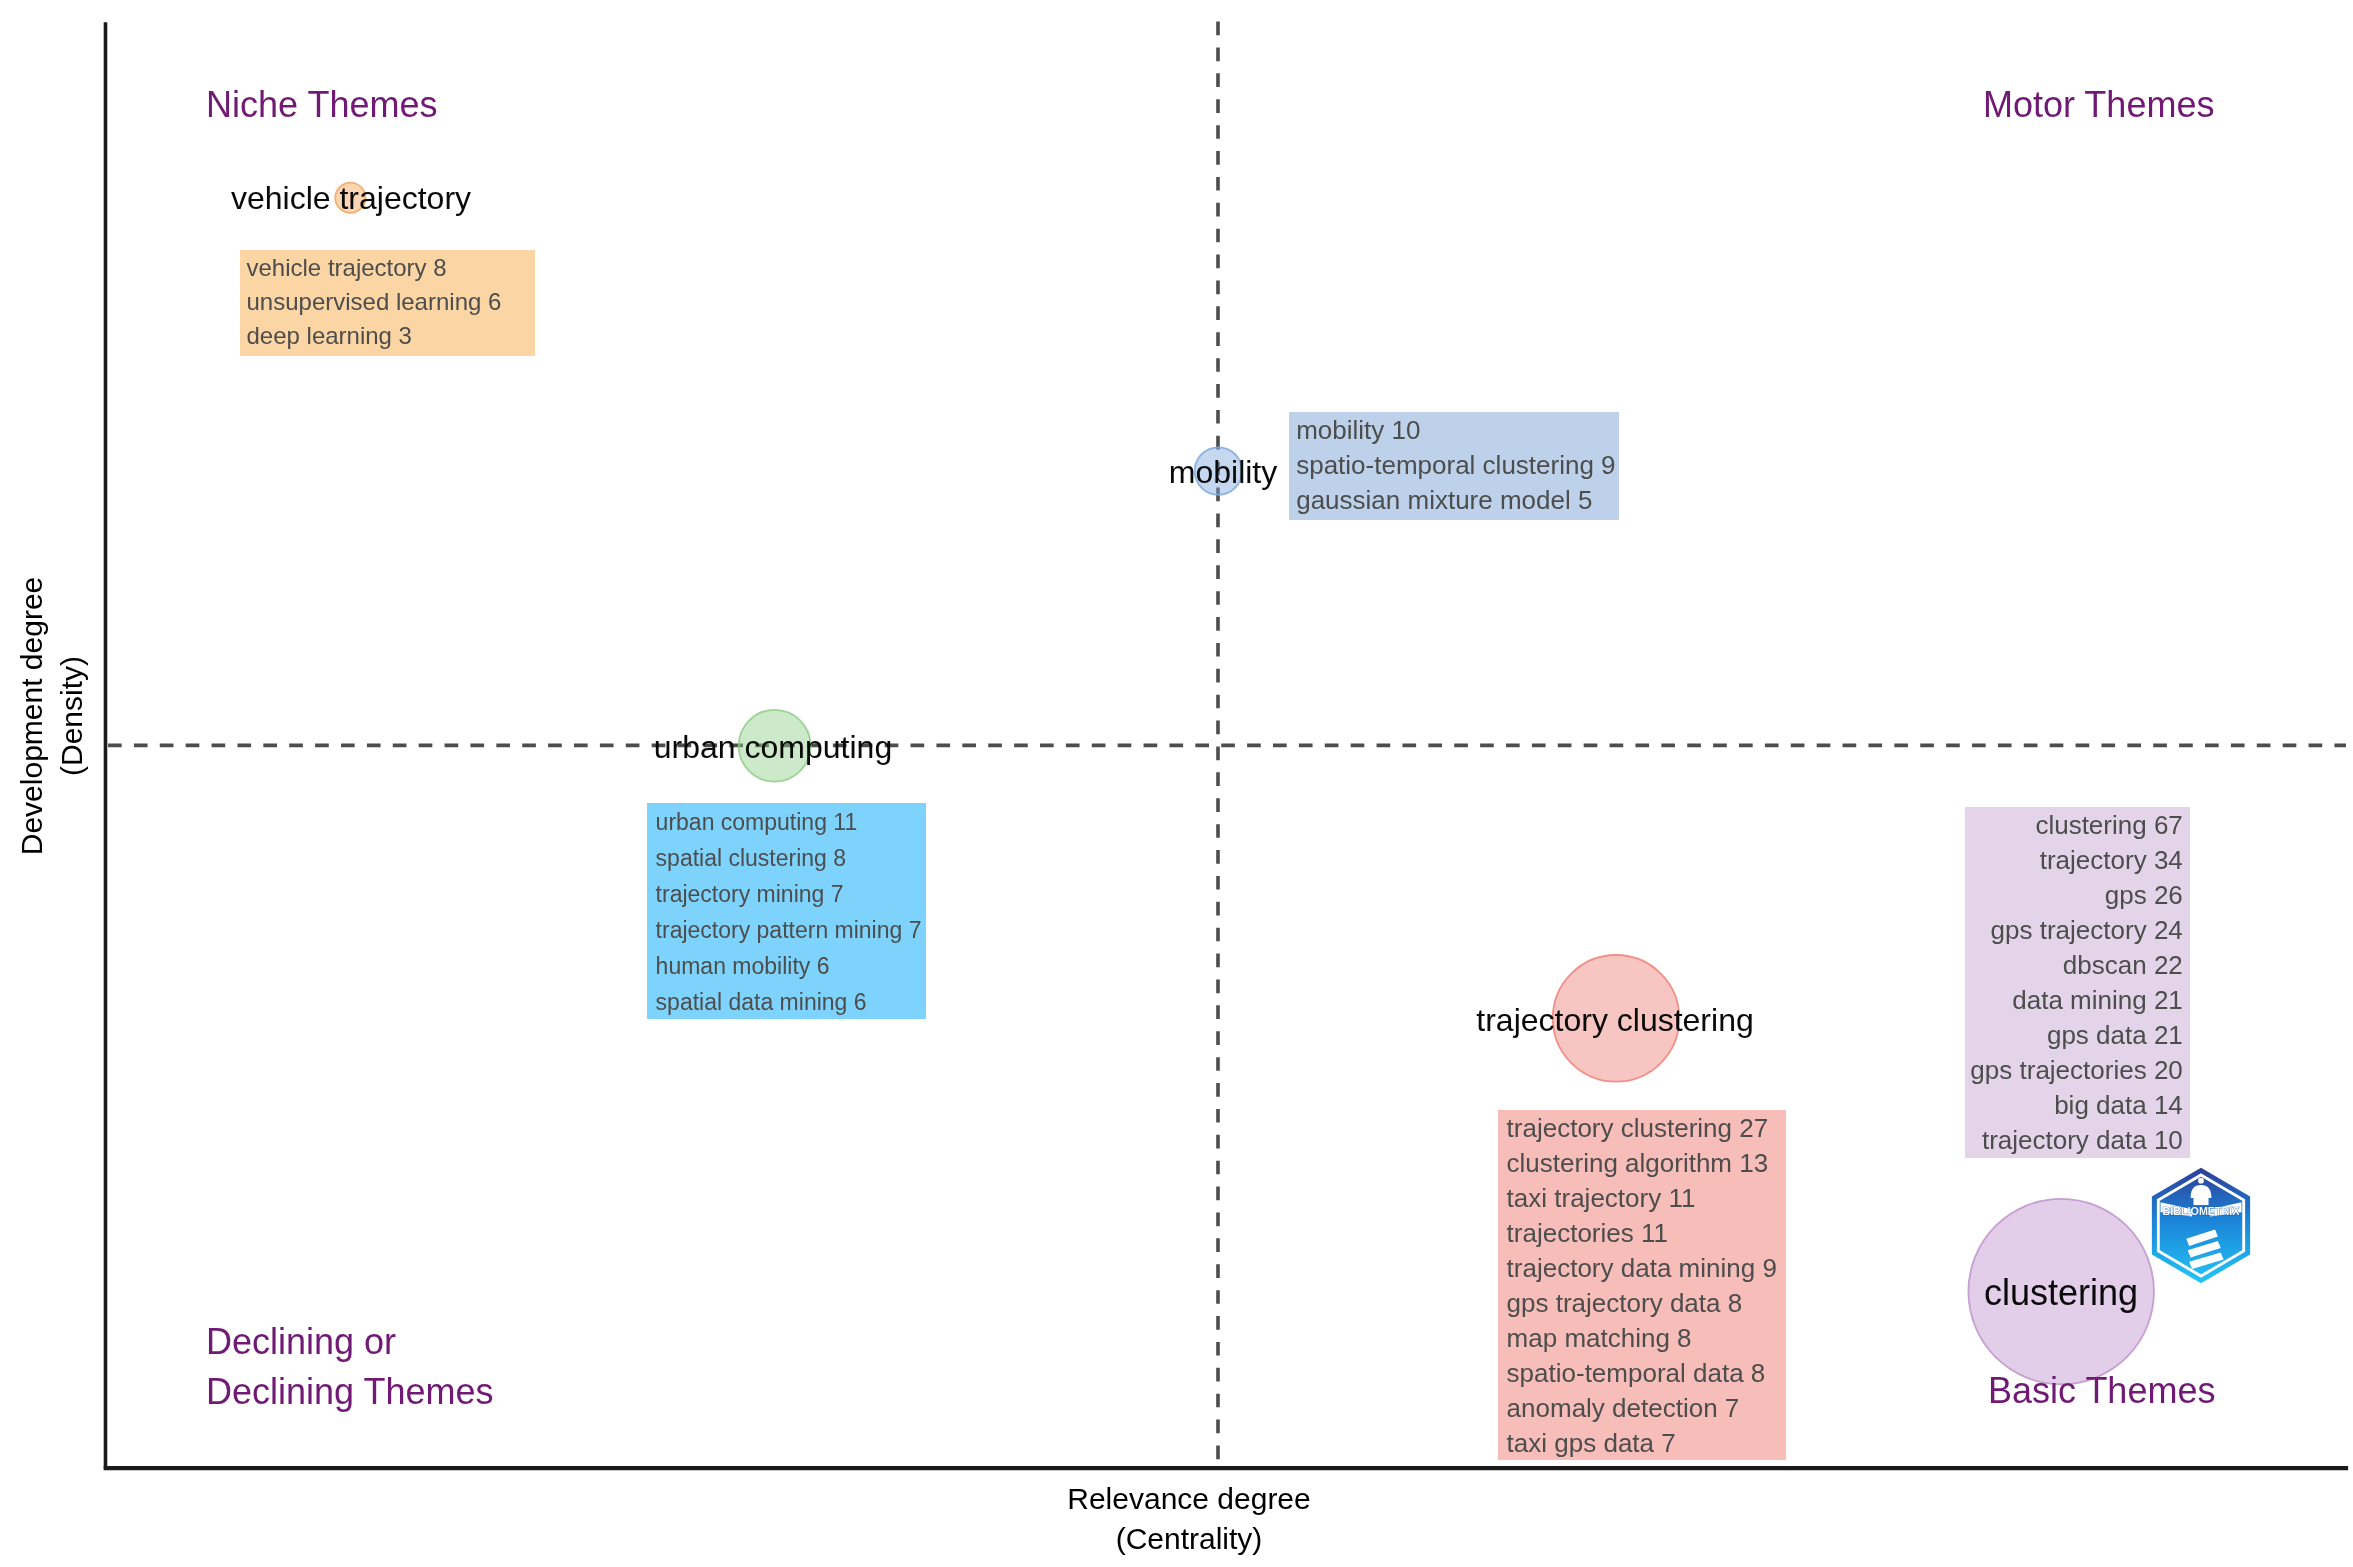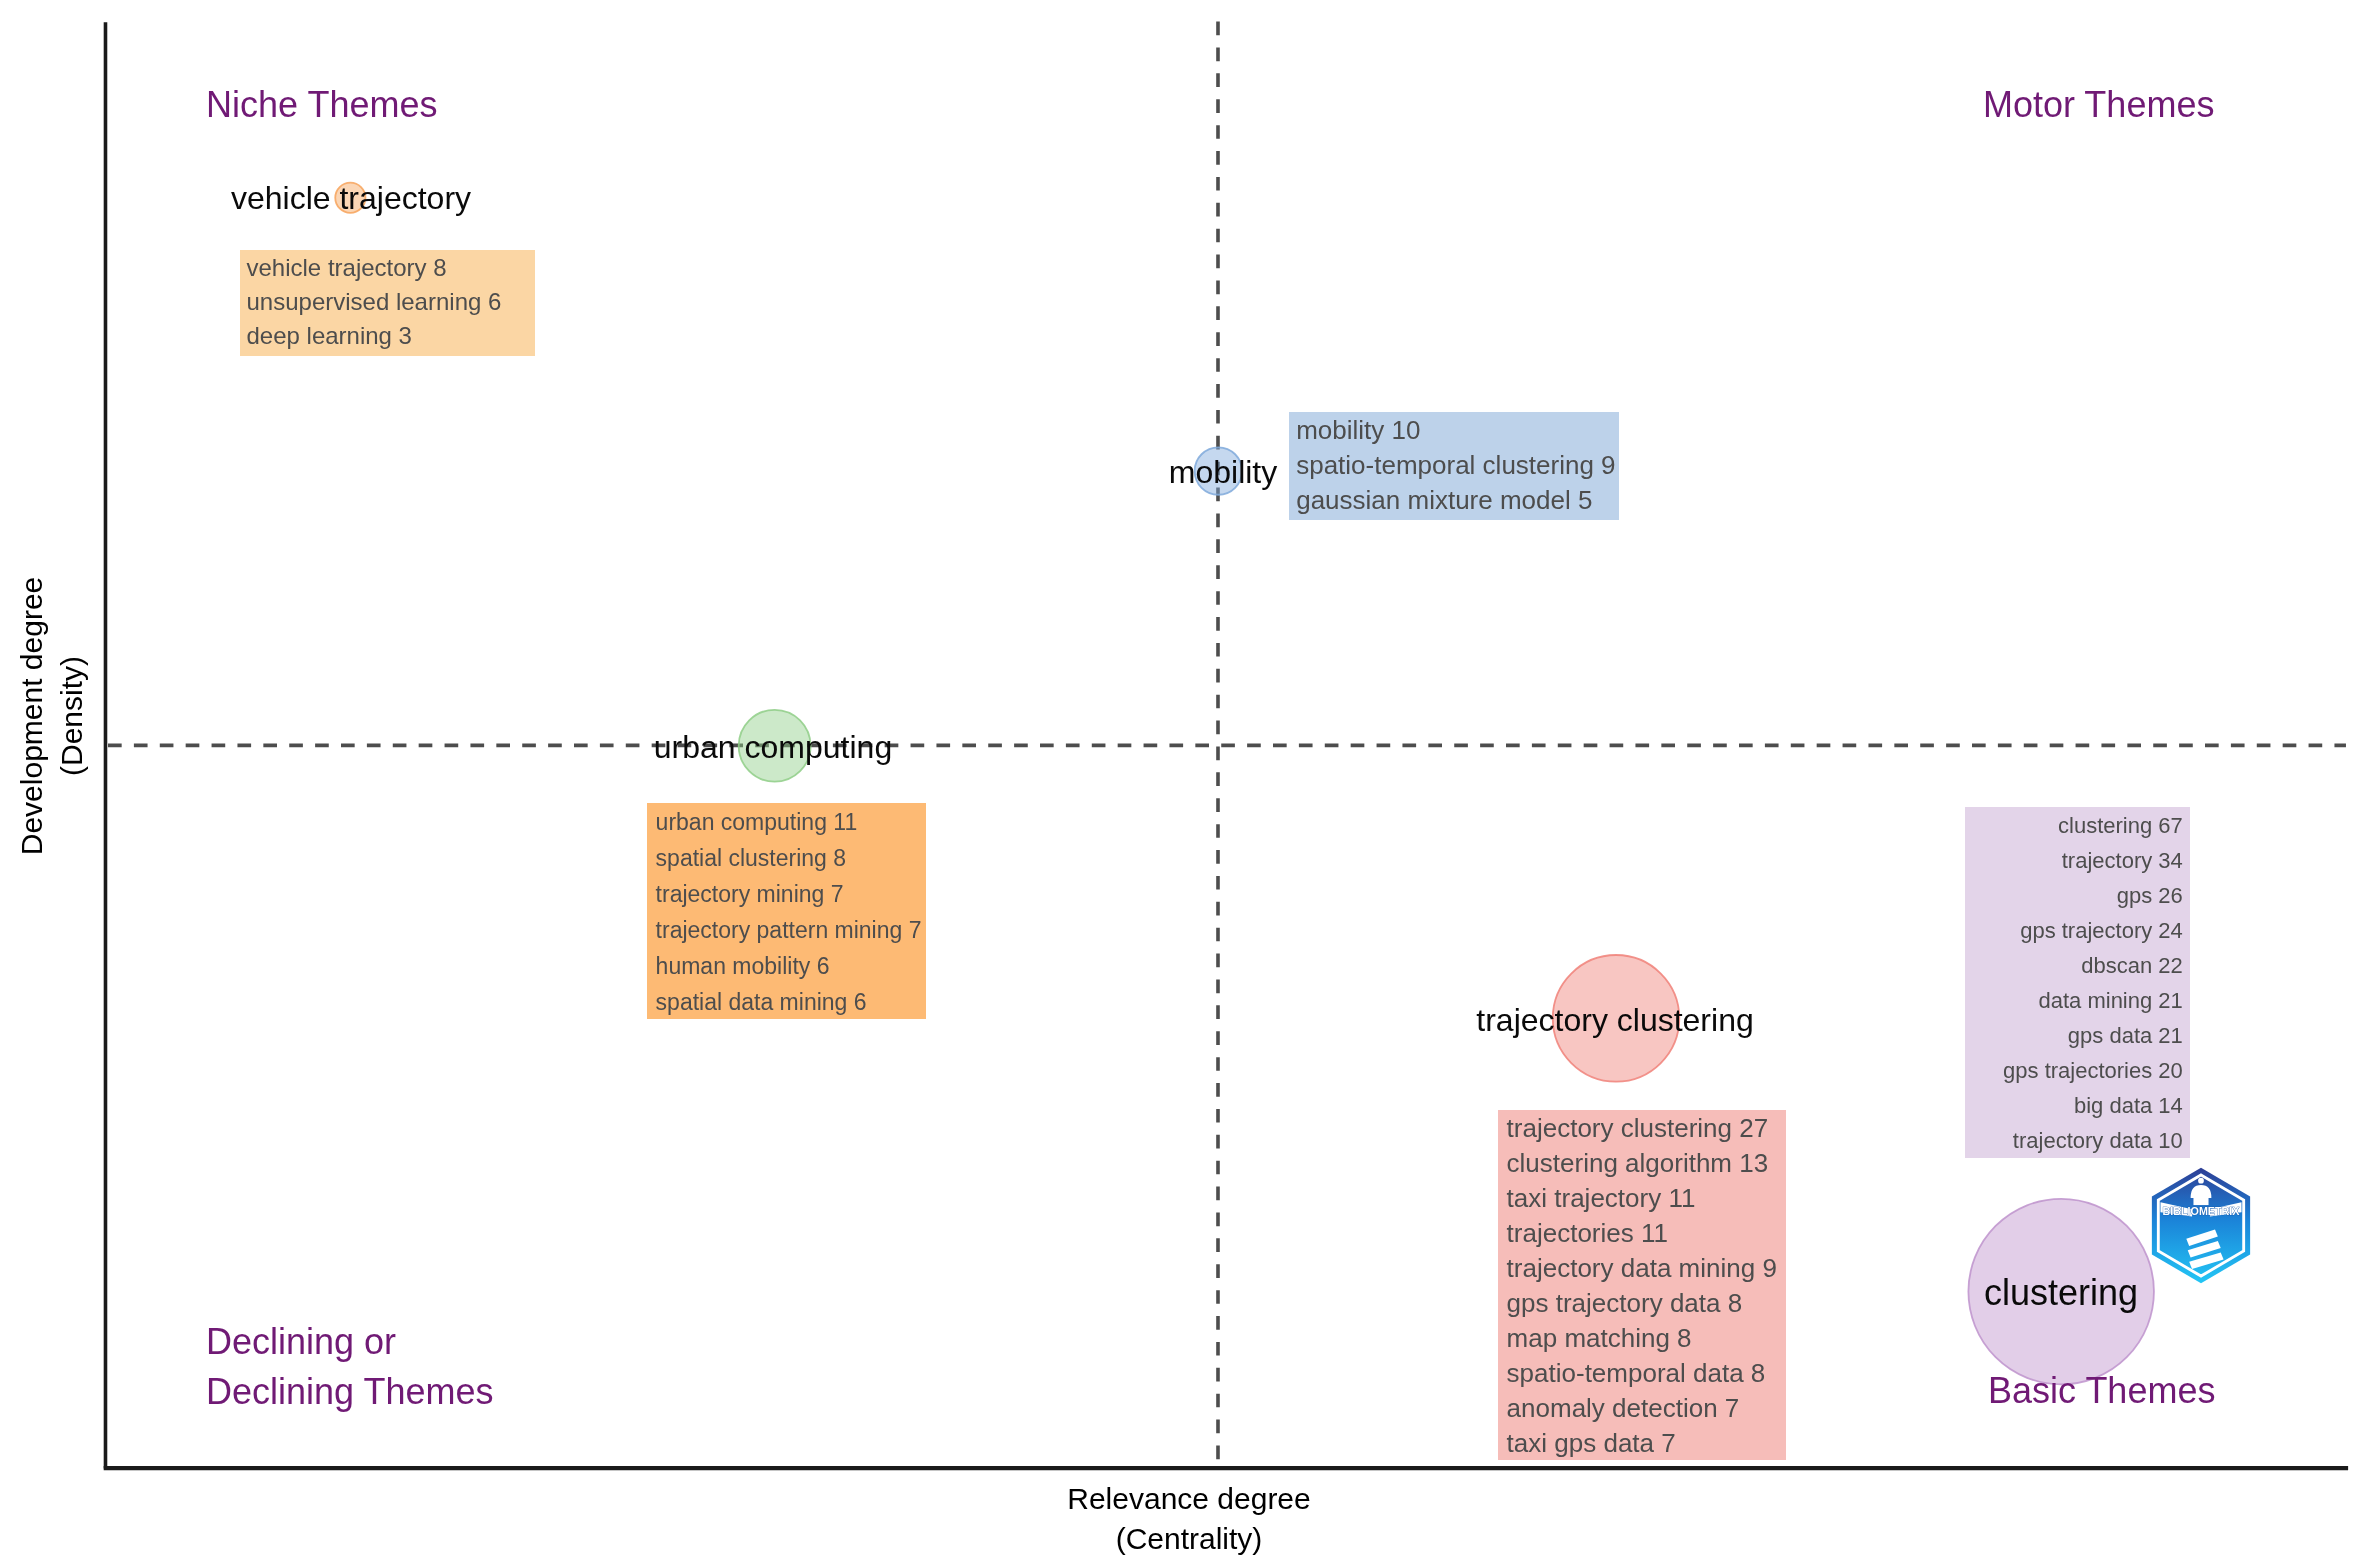--- a/index.html
+++ b/index.html
@@ -30,21 +30,21 @@
     position:absolute;
     color:#4d4d4d;
     box-sizing:border-box;
     overflow:hidden;
   }
   .theme-box div{white-space:nowrap;}
   .box-orange{font-size:24px;line-height:34px;padding:1.4px 4.3px 0 6.5px;margin-left:10px;}
   .box-blue{font-size:26px;line-height:35px;padding:1.4px 4.3px 0 7.2px;}
   .box-green{font-size:23px;line-height:36px;padding:0.7px 4.3px 0 8.6px;}
   .box-red{font-size:26px;line-height:35px;padding:1.4px 4.3px 0 8.6px;}
-  .box-purple{font-size:22px;line-height:35px;padding:1.4px 7.2px 0 4.3px;text-align:right;}
+  .box-purple{font-size:26px;line-height:35px;padding:1.4px 7.2px 0 4.3px;text-align:right;}
   .axis-label-x{
     position:absolute;
     left:1189px;top:1479px;
     transform:translateX(-50%);
     text-align:center;
     color:#000;
     font-size:30px;
     line-height:40px;
     white-space:nowrap;
   }
@@ -99,21 +99,21 @@
   <div class="theme-box box-orange" style="left: 230px; top: 250px; width: 295px; height: 106px; background-color: rgb(251, 214, 164);">
       <div>vehicle trajectory 8</div>
       <div>unsupervised learning 6</div>
       <div>deep learning 3</div>
     </div>
   <div class="theme-box box-blue" style="left: 1289px; top: 412px; width: 330px; height: 108px; background-color: rgb(189, 210, 234);">
       <div>mobility 10</div>
       <div>spatio-temporal clustering 9</div>
       <div>gaussian mixture model 5</div>
     </div>
-  <div class="theme-box box-green" style="left: 647px; top: 803px; width: 279px; height: 216px; background-color: #fdba74;">
+  <div class="theme-box box-green" style="left: 647px; top: 803px; width: 279px; height: 216px; background-color: #7dd3fc;">
       <div>urban computing 11</div>
       <div>spatial clustering 8</div>
       <div>trajectory mining 7</div>
       <div>trajectory pattern mining 7</div>
       <div>human mobility 6</div>
       <div>spatial data mining 6</div>
     </div>
   <div class="theme-box box-red" style="left: 1498px; top: 1110px; width: 288px; height: 350px; background-color: rgb(246, 189, 185);">
       <div>trajectory clustering 27</div>
       <div>clustering algorithm 13</div>

